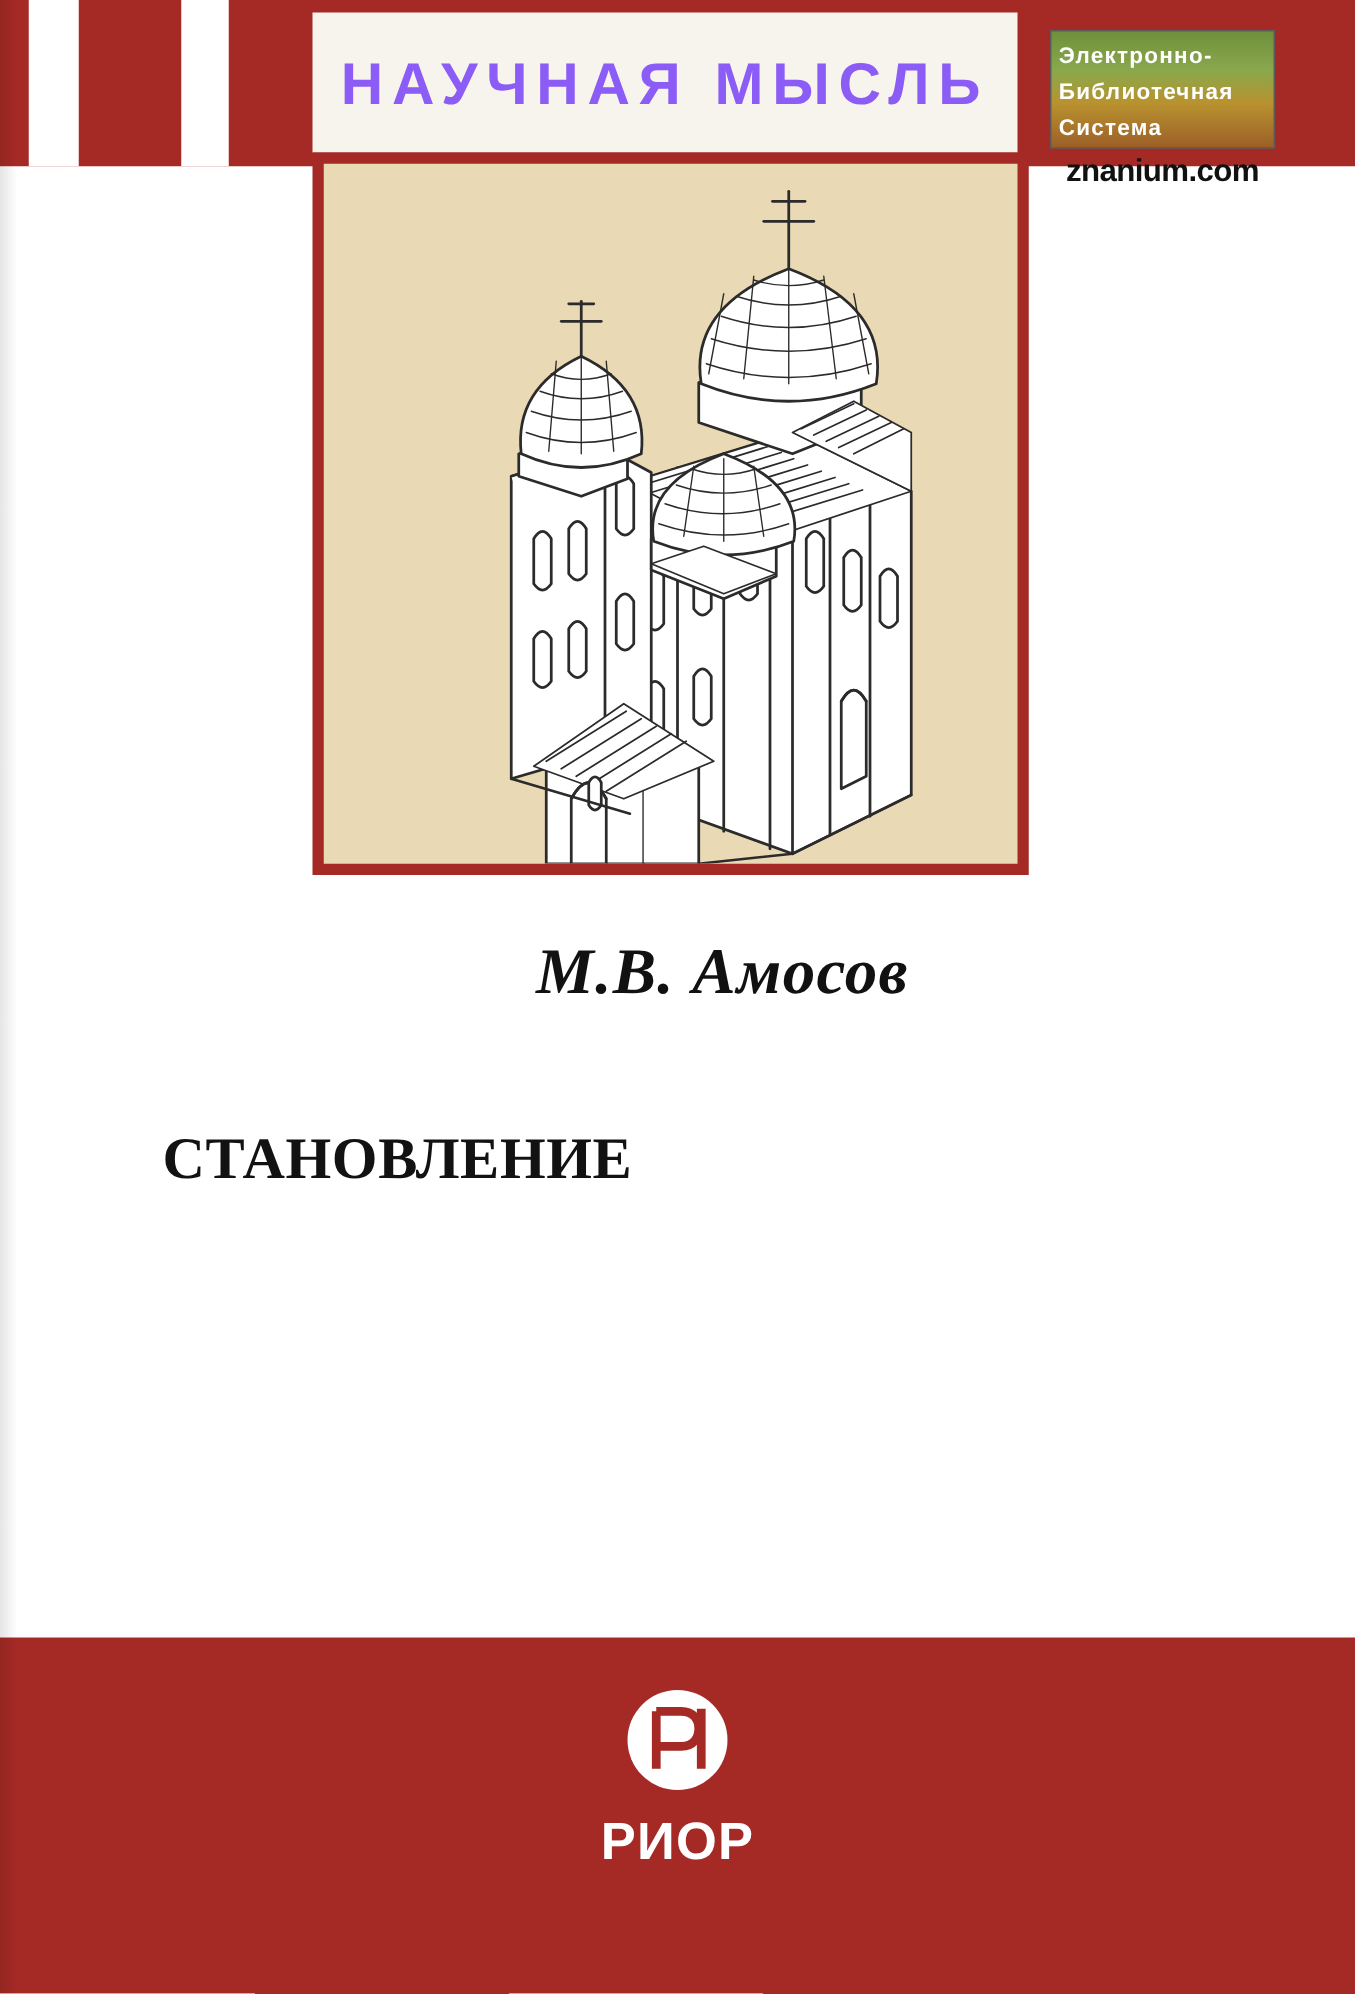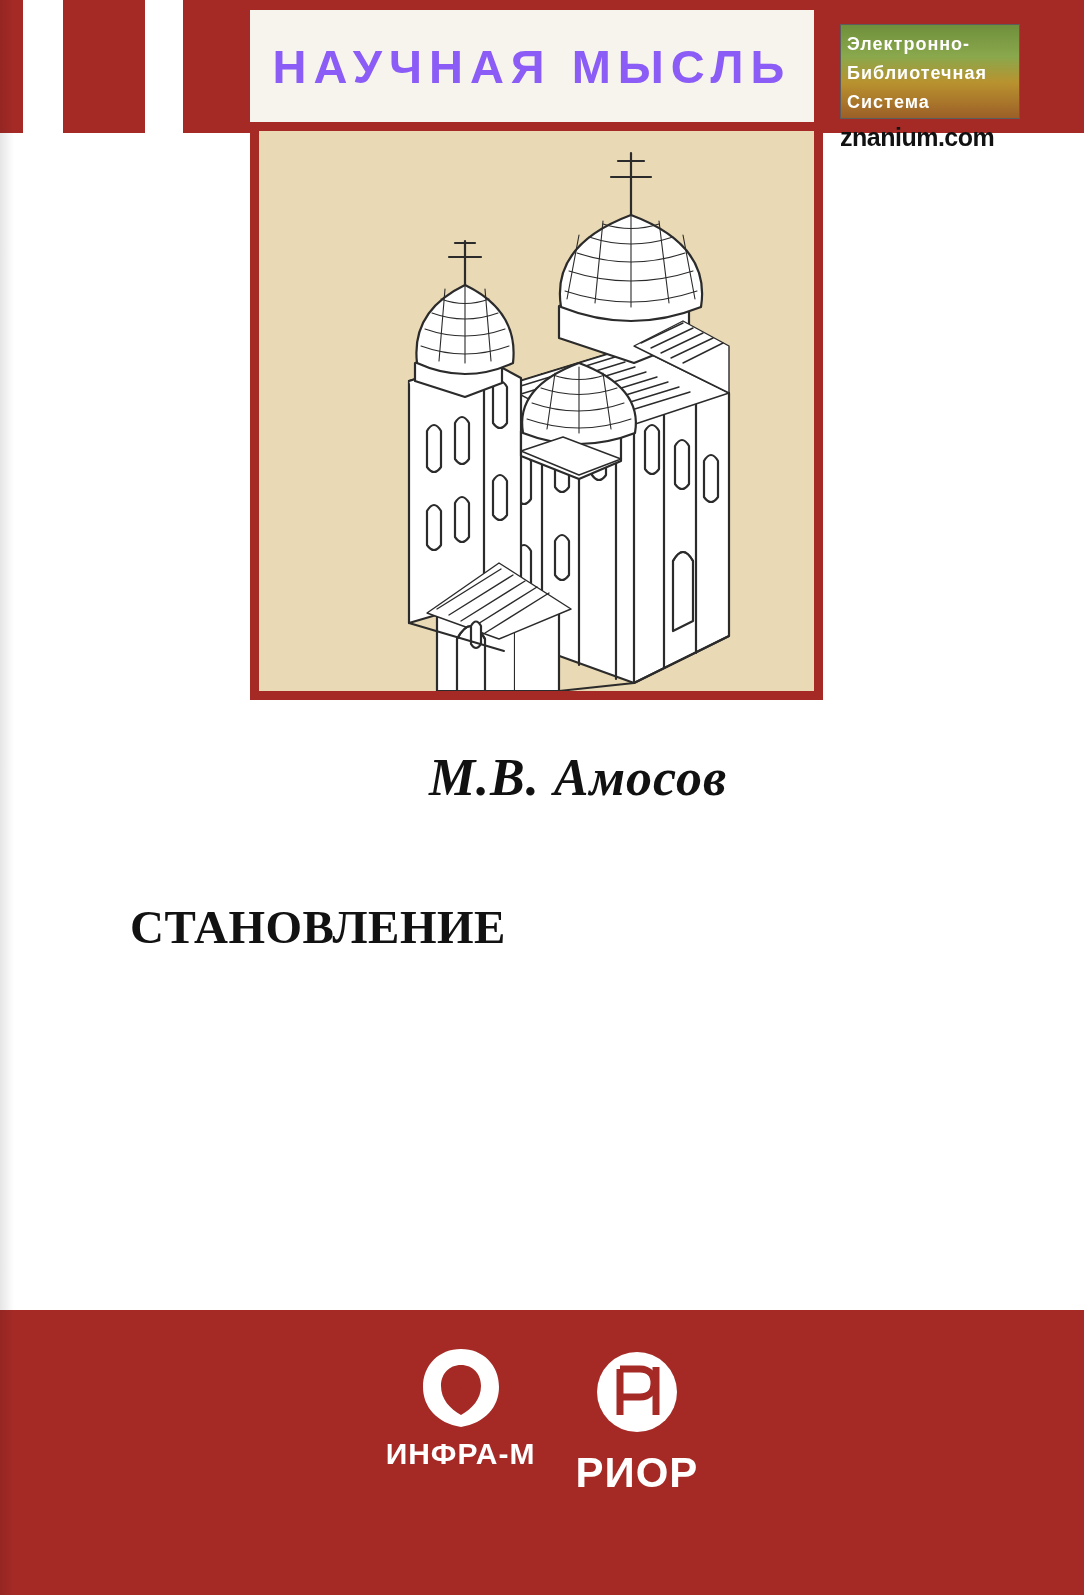--- a/index.html
+++ b/index.html
@@ -89,20 +89,21 @@
     letter-spacing: 1px;
     text-align: left;
     white-space: nowrap;
   }
   .zn-domain {
     margin-top: 4px;
     font-family: "Liberation Sans", sans-serif;
     font-weight: bold;
     font-size: 25px;
     color: #111111;
+    text-align: center;
     letter-spacing: -0.5px;
   }
 
   
   .illus-frame {
     position: absolute;
     left: 250px;
     top: 122px;
     width: 573px;
     height: 578px;
@@ -328,28 +329,20 @@
   <div class="author">М.В. Амосов</div>
 
   <div class="title">
     <div>СТАНОВЛЕНИЕ</div>
   </div>
 
   <div class="bottom-band"></div>
 
   <div class="logos">
 
-    <div class="logo-block">
-      <svg width="92" height="86" viewBox="0 0 92 86">
-        <path d="M46 4 C24 4 8 20 8 42 C8 62 22 78 46 82 C70 78 84 62 84 42 C84 20 68 4 46 4 Z
-                 M46 20 C58 20 66 29 66 41 C66 54 57 64 46 70 C35 64 26 54 26 41 C26 29 34 20 46 20 Z" fill="#ffffff"></path>
-        <path d="M38 34 C43 34 46 40 46 46 C46 40 49 34 54 34 C60 34 62 40 60 46 C57 55 50 62 46 66 C42 62 35 55 32 46 C30 40 32 34 38 34 Z" fill="#a52a26"></path>
-      </svg>
-      <div class="logo-caption">ИНФРА-М</div>
-    </div>
 
     <div class="logo-block">
       <div class="riorwrap">
         <svg width="86" height="86" viewBox="0 0 86 86">
           <circle cx="43" cy="43" r="40" fill="#ffffff"></circle>
           <path d="M26 20 L26 66 M26 20 L46 20 C56 20 60 27 60 34 C60 41 56 48 46 48 L26 48" fill="none" stroke="#a52a26" stroke-width="7"></path>
           <path d="M62 18 L62 66" stroke="#a52a26" stroke-width="7" fill="none"></path>
         </svg>
         <div class="rior-caption">РИОР</div>
       </div>

